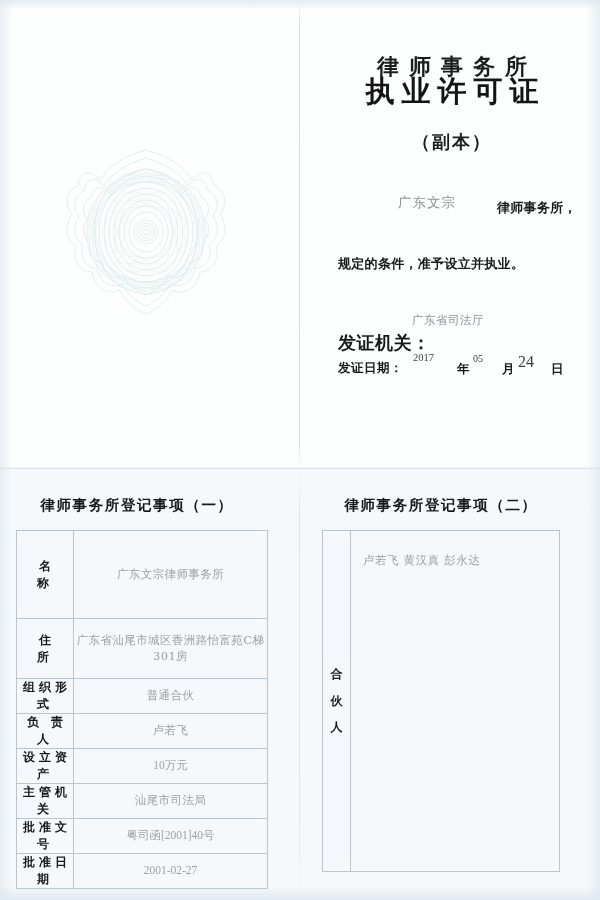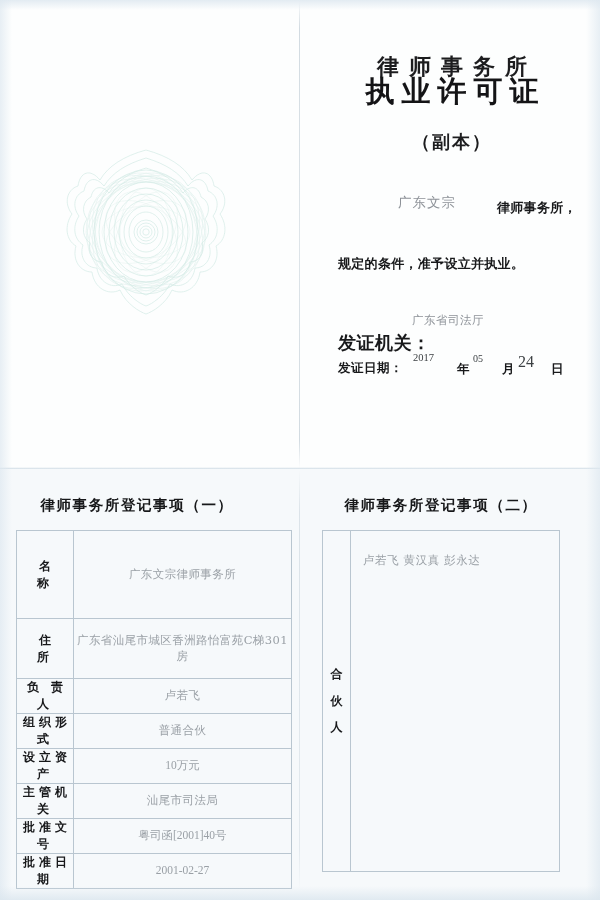--- a/index.html
+++ b/index.html
@@ -252,21 +252,21 @@
     letter-spacing: 1.6px;
     font-family: "DejaVu Serif", "Liberation Serif", serif;
   }
   .heading-left  { left: 16px;  top: 496px; width: 242px; }
   .heading-right { left: 322px; top: 496px; width: 238px; }
 
   
   .reg-table {
     position: absolute;
     left: 16px; top: 530px;
-    width: 276px;
+    width: 252px;
     border-collapse: collapse;
     table-layout: fixed;
   }
   .reg-table td {
     border: 1px solid #b9c6d0;
     padding: 0;
     vertical-align: middle;
   }
   .reg-label {
     width: 56px;
@@ -477,26 +477,26 @@
     <tbody>
       <tr class="row-tall">
         <td class="reg-label"><span>名　　称</span></td>
         <td class="reg-value">广东文宗律师事务所</td>
       </tr>
       <tr class="row-tall2">
         <td class="reg-label"><span>住　　所</span></td>
         <td class="reg-value">广东省汕尾市城区香洲路怡富苑C梯301房</td>
       </tr>
       <tr class="row-std">
+        <td class="reg-label"><span>组织形式</span></td>
+        <td class="reg-value">普通合伙</td>
+      </tr>
+      <tr class="row-std">
         <td class="reg-label"><span>负 责 人</span></td>
         <td class="reg-value">卢若飞</td>
-      </tr>
-      <tr class="row-std">
-        <td class="reg-label"><span>组织形式</span></td>
-        <td class="reg-value">普通合伙</td>
       </tr>
       <tr class="row-std">
         <td class="reg-label"><span>设立资产</span></td>
         <td class="reg-value mono">10万元</td>
       </tr>
       <tr class="row-std">
         <td class="reg-label"><span>主管机关</span></td>
         <td class="reg-value">汕尾市司法局</td>
       </tr>
       <tr class="row-std">

